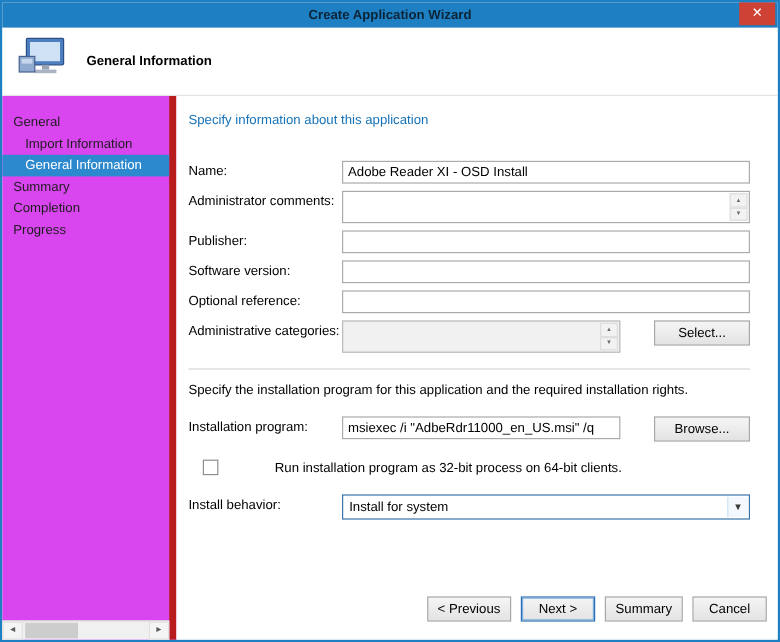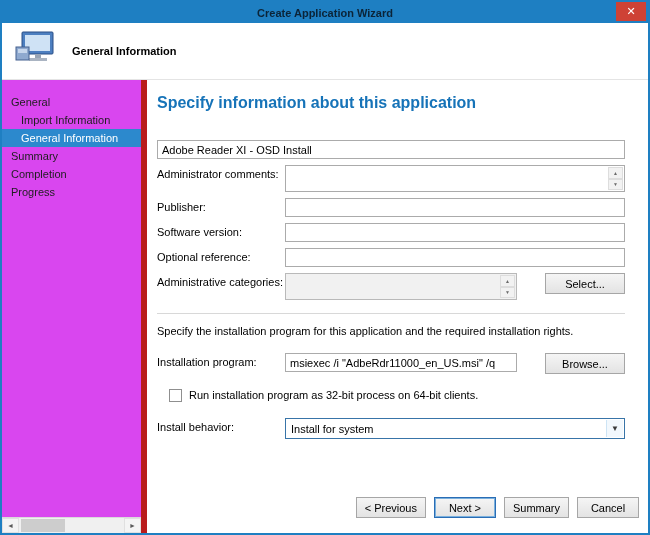--- a/index.html
+++ b/index.html
@@ -57,21 +57,21 @@
     color:#5a5a5a; font-size:7px; display:flex; align-items:center; justify-content:center;
   }
   .hs-track { flex:1; position:relative; }
   .hs-thumb { position:absolute; left:2px; top:1px; bottom:1px; width:44px; background:#cdcdcd; }
 
   
   .content {
     flex:1; background:#fff; position:relative;
     padding:14px 23px 0 10px; font-size:11px; min-width:0;
   }
-  .page-title { color:#1673b8; font-size:16px; font-weight:bold; }
+  .page-title { color:#1673b8; font-size:11px; font-weight:normal; }
 
   .form { margin-top:28px; }
   .frow { display:flex; align-items:flex-start; margin-bottom:6px; }
   .frow .flabel { width:128px; flex:none; padding-top:3px; color:#000; }
   .fieldwrap { flex:1; position:relative; min-width:0; }
 
   .tb {
     width:100%; height:19px; border:1px solid #ababab;
     font:11px "Liberation Sans", sans-serif; padding:0 4px; color:#000; background:#fff;
   }
@@ -87,21 +87,21 @@
     height:21px; background:linear-gradient(#f5f5f5,#e3e3e3);
     border:1px solid #a6a6a6; font:11px "Liberation Sans", sans-serif;
     padding:0 8px; color:#000; cursor:default;
   }
   .btn.side { width:80px; flex:none; margin-left:28px; }
   .btn.focused { border:1px solid #2a6db5; box-shadow:inset 0 0 0 1px #7ab0dd; }
 
   .sep { border-top:1px solid #d8d8d8; margin:13px 0 11px 0; }
   .desc { color:#000; margin-bottom:16px; }
 
-  .chk-row { display:flex; margin:15px 0 0 12px; }
+  .chk-row { display:flex; align-items:center; margin:15px 0 0 12px;gap:40px; }
   .chk { width:13px; height:13px; border:1px solid #8f8f8f; background:#fff; margin-right:7px; flex:none; }
 
   .dd-row { margin-top:16px; }
   .dd {
     flex:1; height:21px; border:1px solid #3874a8; background:#fff;
     display:flex; align-items:center; padding-left:5px; position:relative; min-width:0;
   }
   .dd-arrow {
     position:absolute; right:1px; top:1px; bottom:1px; width:17px;
     background:#f2f8fd; border-left:1px solid #cde4f5; color:#3a3a3a;
@@ -155,20 +155,21 @@
         <div class="hs-btn">►</div>
       </div>
     </div>
 
     <div class="content">
       <div class="page-title">Specify information about this application</div>
 
       <div class="form">
 
         <div class="frow">
+          <span class="flabel">Name:</span>
           <div class="fieldwrap">
             <input class="tb" type="text" value="Adobe Reader XI - OSD Install" style="">
           </div>
         </div>
 
         <div class="frow">
           <span class="flabel">Administrator comments:</span>
           <div class="fieldwrap">
             <div class="multibox">
               <div class="spin">

